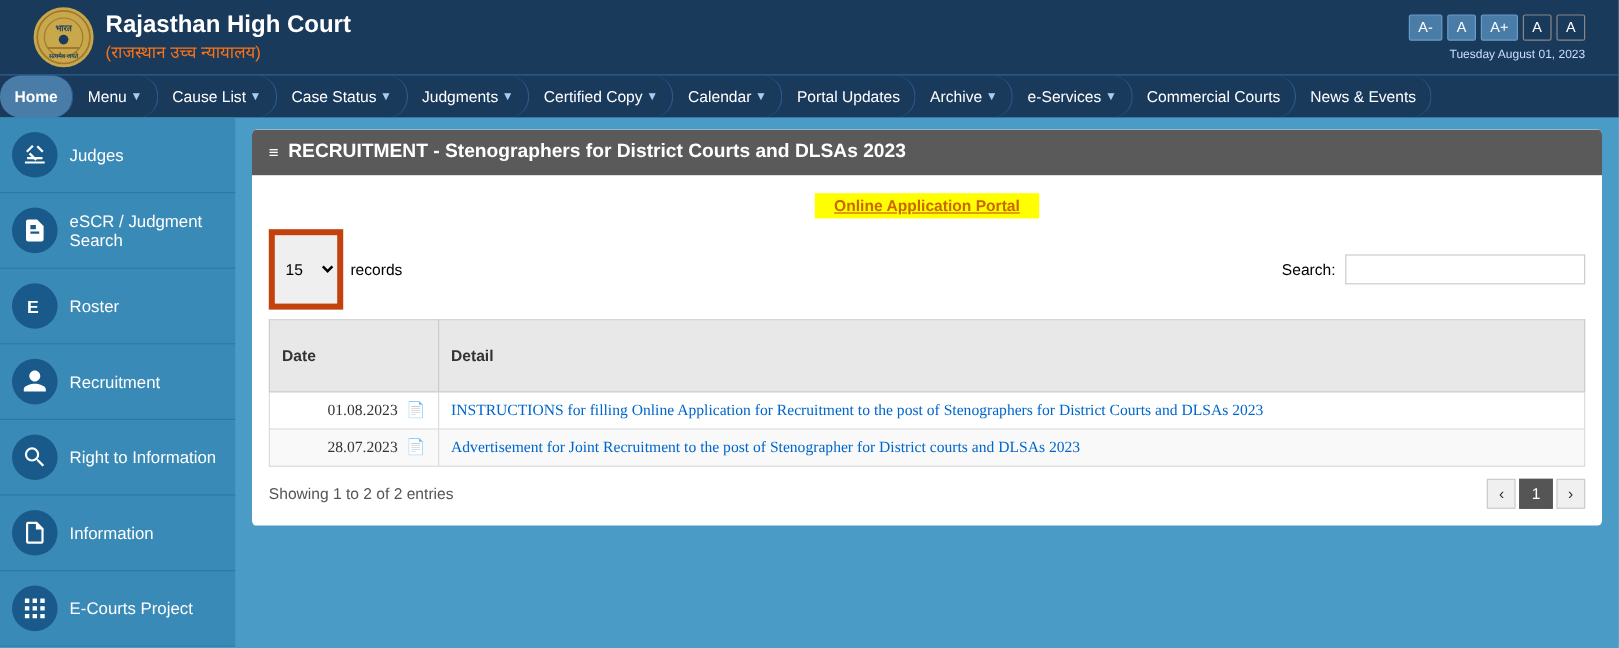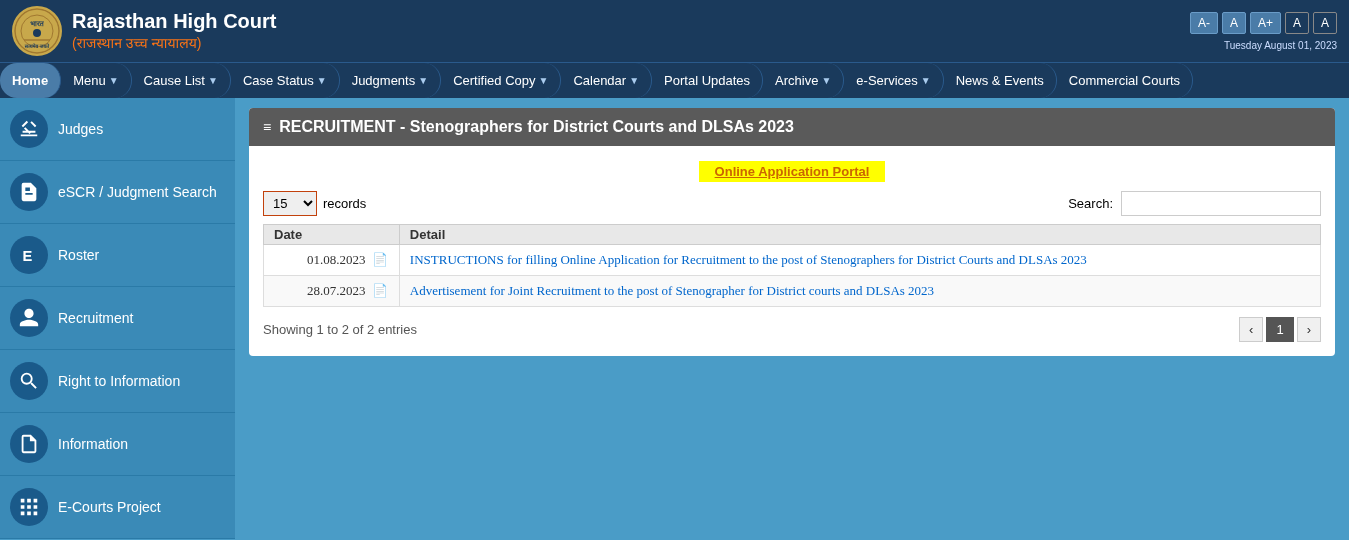--- a/index.html
+++ b/index.html
@@ -1,19 +1,19 @@
 <!DOCTYPE html>
 <html><head>
   <meta charset="utf-8">
   <style>
     * { margin: 0; padding: 0; box-sizing: border-box; }
     body { font-family: Arial, sans-serif; font-size: 13px; background: #4a9cc7; width: 1349px; overflow-x: hidden; }
 
     
-    .header { background: #1a3a5c; display: flex; align-items: center; justify-content: space-between; padding: 6px 12px; }
+    .header { background: #1a3a5c; display: flex; align-items: center; justify-content: space-between; padding: 6px 28px; }
     .header-left { display: flex; align-items: center; gap: 10px; }
     .logo { width: 50px; height: 50px; background: #c8a84b; border-radius: 50%; display: flex; align-items: center; justify-content: center; font-size: 10px; color: #1a3a5c; font-weight: bold; border: 2px solid #c8a84b; overflow: hidden; }
     .logo svg { width: 46px; height: 46px; }
     .header-title { color: white; }
     .header-title .main-title { font-size: 20px; font-weight: bold; color: #ffffff; }
     .header-title .sub-title { font-size: 14px; color: #f97316; }
     .header-right { display: flex; flex-direction: column; align-items: flex-end; gap: 6px; }
     .font-controls { display: flex; gap: 4px; }
     .font-btn { background: #4a7ca8; color: white; border: 1px solid #6a9cc8; padding: 3px 7px; cursor: pointer; font-size: 12px; border-radius: 2px; }
     .font-btn.dark { background: #1a3a5c; border: 1px solid #888; }
@@ -22,21 +22,21 @@
     
     .navbar { background: #1a3a5c; border-top: 1px solid #2a5a8c; display: flex; align-items: stretch; }
     .nav-item { color: #ffffff; padding: 10px 12px; cursor: pointer; font-size: 13px; white-space: nowrap; display: flex; align-items: center; gap: 3px; border-right: 1px solid #2a5a8c; border-radius: 17px; }
     .nav-item.home { background: #4a7ca8; font-weight: bold; }
     .nav-item .arrow { font-size: 10px; color: #aaccee; }
 
     
     .main { display: flex; background: #4a9cc7; min-height: 420px; }
 
     
-    .sidebar { width: 235px; background: #3a8ab7; padding: 0; flex-shrink: 0; }
+    .sidebar { width: 196px; background: #3a8ab7; padding: 0; flex-shrink: 0; }
     .sidebar-item { display: flex; align-items: center; gap: 10px; padding: 12px 10px; border-bottom: 1px solid #2a7aa7; cursor: pointer; color: white; font-size: 14px; font-weight: 500; }
     .sidebar-icon { width: 38px; height: 38px; border-radius: 50%; background: #1a5a8a; display: flex; align-items: center; justify-content: center; flex-shrink: 0; }
     .sidebar-icon svg { width: 22px; height: 22px; fill: white; }
 
     
     .content { flex: 1; padding: 10px 14px; }
     .panel { background: white; border-radius: 4px; overflow: hidden; }
 
     
     .panel-header { background: #5a5a5a; color: white; padding: 10px 14px; font-size: 16px; font-weight: bold; display: flex; align-items: center; gap: 8px; }
@@ -45,27 +45,27 @@
     
     .panel-body { padding: 10px 14px; }
 
     
     .portal-link-row { text-align: center; padding: 8px 0 12px; }
     .portal-link { color: #cc6600; font-weight: bold; background: #ffff00; padding: 3px 16px; text-decoration: underline; cursor: pointer; font-size: 13px; }
 
     
     .table-controls { display: flex; justify-content: space-between; align-items: center; margin-bottom: 8px; }
     .records-select { display: flex; align-items: center; gap: 6px; }
-    .records-select select { padding: 3px 5px; border: 1px solid #c2410c; font-size: 13px; }
+    .records-select select { padding: 20px 5px; border: 5px solid #c2410c; font-size: 13px; }
     .search-row { display: flex; align-items: center; gap: 8px; }
     .search-input { border: 1px solid #ccc; padding: 4px 8px; width: 200px; font-size: 13px; }
 
     
     .data-table { width: 100%; border-collapse: collapse; font-size: 13px; }
-    .data-table th { background: #e8e8e8; border: 1px solid #ccc; padding: 2px 10px; text-align: left; font-weight: bold; color: #333; }
+    .data-table th { background: #e8e8e8; border: 1px solid #ccc; padding: 22px 10px; text-align: left; font-weight: bold; color: #333; }
     .data-table td { border: 1px solid #ddd; padding: 7px 10px; vertical-align: top; font-family: Liberation Serif, serif; }
     .data-table tr:nth-child(even) { background: #f9f9f9; }
     .date-cell { color: #333; white-space: nowrap; text-align: right; }
     .pdf-icon { color: #cc0000; margin-left: 4px; cursor: pointer; }
     .detail-link { color: #0066cc; text-decoration: none; cursor: pointer; }
 
     
     .pagination-row { display: flex; justify-content: space-between; align-items: center; padding: 10px 0 4px; font-size: 13px; color: #555; }
     .pagination-controls { display: flex; gap: 3px; align-items: center; }
     .page-btn { border: 1px solid #ccc; background: #f0f0f0; padding: 4px 9px; cursor: pointer; font-size: 13px; color: #333; }
@@ -136,24 +136,24 @@
   </div>
   <div class="nav-item">
     <span>Archive</span>
     <span class="arrow">▼</span>
   </div>
   <div class="nav-item">
     <span>e-Services</span>
     <span class="arrow">▼</span>
   </div>
   <div class="nav-item">
+    <span>Commercial Courts</span>
+  </div>
+  <div class="nav-item">
     <span>News &amp; Events</span>
-  </div>
-  <div class="nav-item">
-    <span>Commercial Courts</span>
   </div>
 </nav>
 
 <div class="main">
 
   <div class="sidebar">
     <div class="sidebar-item">
       <div class="sidebar-icon">
         <svg viewBox="0 0 24 24" xmlns="http://www.w3.org/2000/svg">
           <path d="M9.5 3L11 4.5 5.5 10 4 8.5 9.5 3zm4 2l1.5-1.5 5 5L18.5 10l-5-5zM3 18h18v2H3v-2zm2-4h14v2H5v-2zM8 10l6 6-1.5 1.5L6.5 11.5 8 10z" fill="white"></path>

